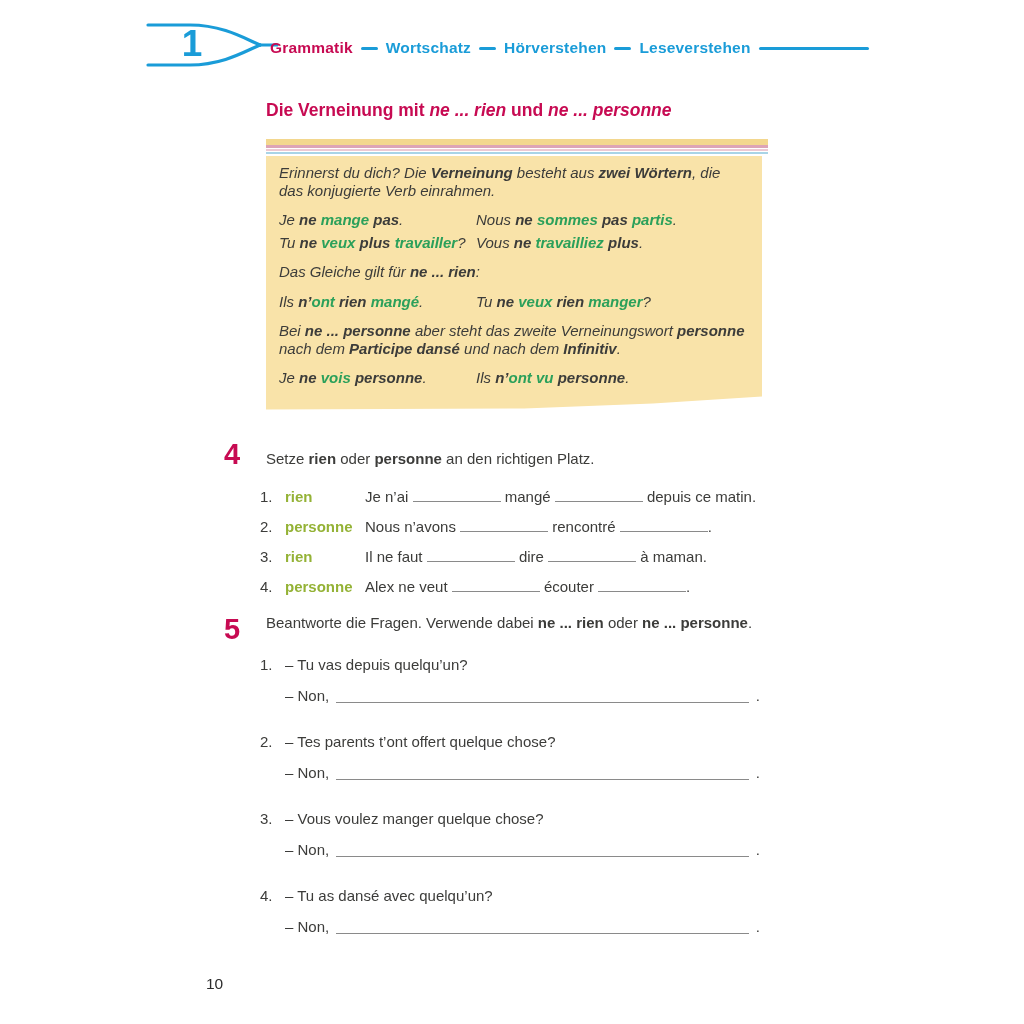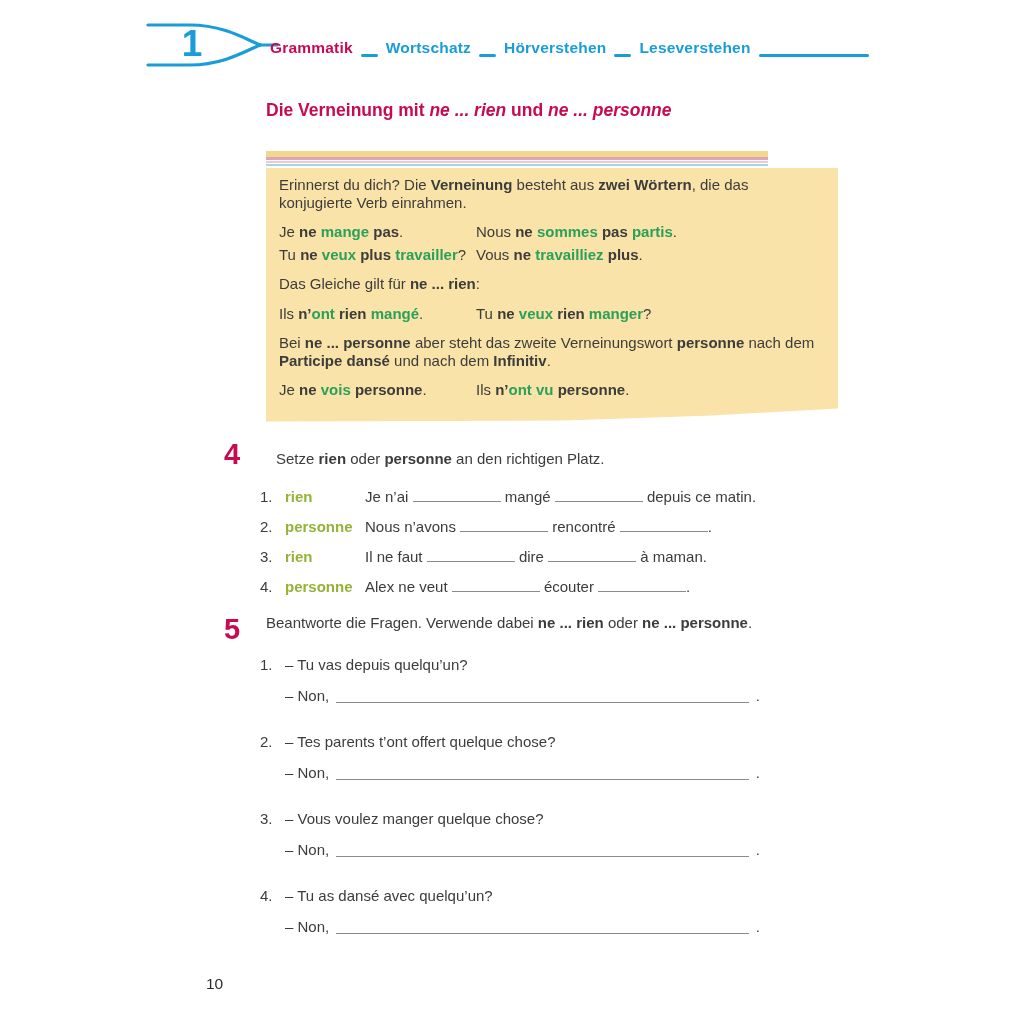--- a/index.html
+++ b/index.html
@@ -9,31 +9,31 @@
     font-family:"Liberation Sans", sans-serif; color:#3c3c3a; overflow:hidden;
   }
 
   
   .badge { position:absolute; left:146px; top:16px; width:132px; height:58px; }
   .badge svg { position:absolute; left:0; top:0; }
   .unit-number {
     position:absolute; left:28px; top:6px; width:36px; text-align:center;
     font-size:37px; font-weight:700; color:#1a9cd8; line-height:44px;
   }
-  .tabs { position:absolute; left:270px; top:39px; display:flex; align-items:flex-end; gap:8px; }
+  .tabs { position:absolute; left:270px; top:39px; display:flex; align-items:center; gap:8px; }
   .tab { font-size:15.5px; font-weight:700; color:#1a9cd8; letter-spacing:.2px; }
   .tab.active { color:#c70a52; }
   .tab-dash { width:17px; height:3px; background:#1a9cd8; border-radius:2px; }
   .tab-rule { width:110px; height:3px; background:#1a9cd8; border-radius:2px; }
 
   
   .page-title { position:absolute; left:266px; top:100px; font-size:17.5px; font-weight:700; color:#c70a52; }
 
   
-  .infobox { position:absolute; left:266px; top:151px; width:572px; }
+  .infobox { position:absolute; left:266px; top:139px; width:496px;font-style:italic; }
   .infobox-stripes {
     height:17px; width:502px;
     background:linear-gradient(
       #f3d78e 0, #f3d78e 6px,
       #dda4b6 6px, #dda4b6 9px,
       #ffffff 9px, #ffffff 10px,
       #edc9d3 10px, #edc9d3 12px,
       #ffffff 12px, #ffffff 13px,
       #a9d4e6 13px, #a9d4e6 15px,
       #ffffff 15px, #ffffff 17px);
@@ -57,21 +57,21 @@
     display:inline-block; width:88px; height:13px;
     border-bottom:1px solid #8a8a8a; vertical-align:baseline;
   }
 
   
   .ex-number { position:absolute; font-size:29px; font-weight:700; color:#c70a52; }
   .ex4-number { left:224px; top:438px; }
   .ex5-number { left:224px; top:613px; }
 
   .ex4 { position:absolute; left:260px; top:450px; width:510px; font-size:15px; }
-  .ex4 .instruction { margin-left:16px; margin-bottom:21px; }
+  .ex4 .instruction { margin-left:6px; margin-bottom:21px; }
   .ex4-item { display:grid; grid-template-columns:25px 80px 1fr; height:30px; align-items:start; }
   .answer-word { font-weight:700; color:#94b236; }
 
   .ex5 { position:absolute; left:260px; top:614px; width:500px; font-size:15px; }
   .ex5 .instruction { margin-left:6px; margin-bottom:25px; }
   .ex5-item { display:grid; grid-template-columns:25px 1fr; margin-bottom:11px; }
   .ex5-question { margin-bottom:13px; line-height:18px; }
   .ex5-answer { display:flex; align-items:flex-end; margin-bottom:17px; line-height:18px; }
   .answer-line { flex:1; border-bottom:1px solid #8a8a8a; height:14px; margin:0 7px 2px 7px; }
 

